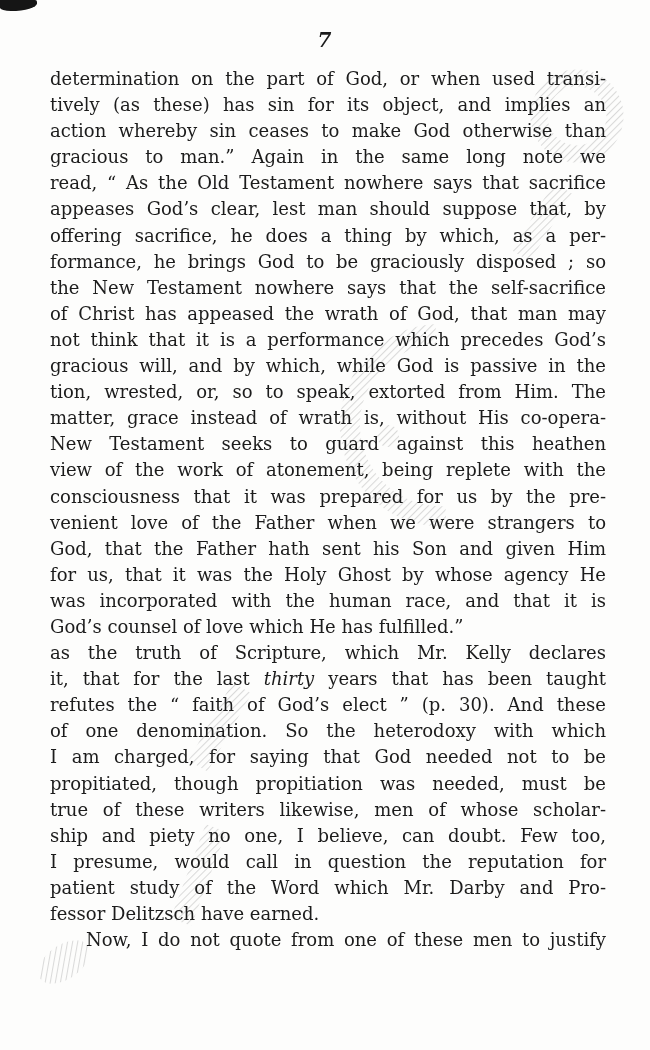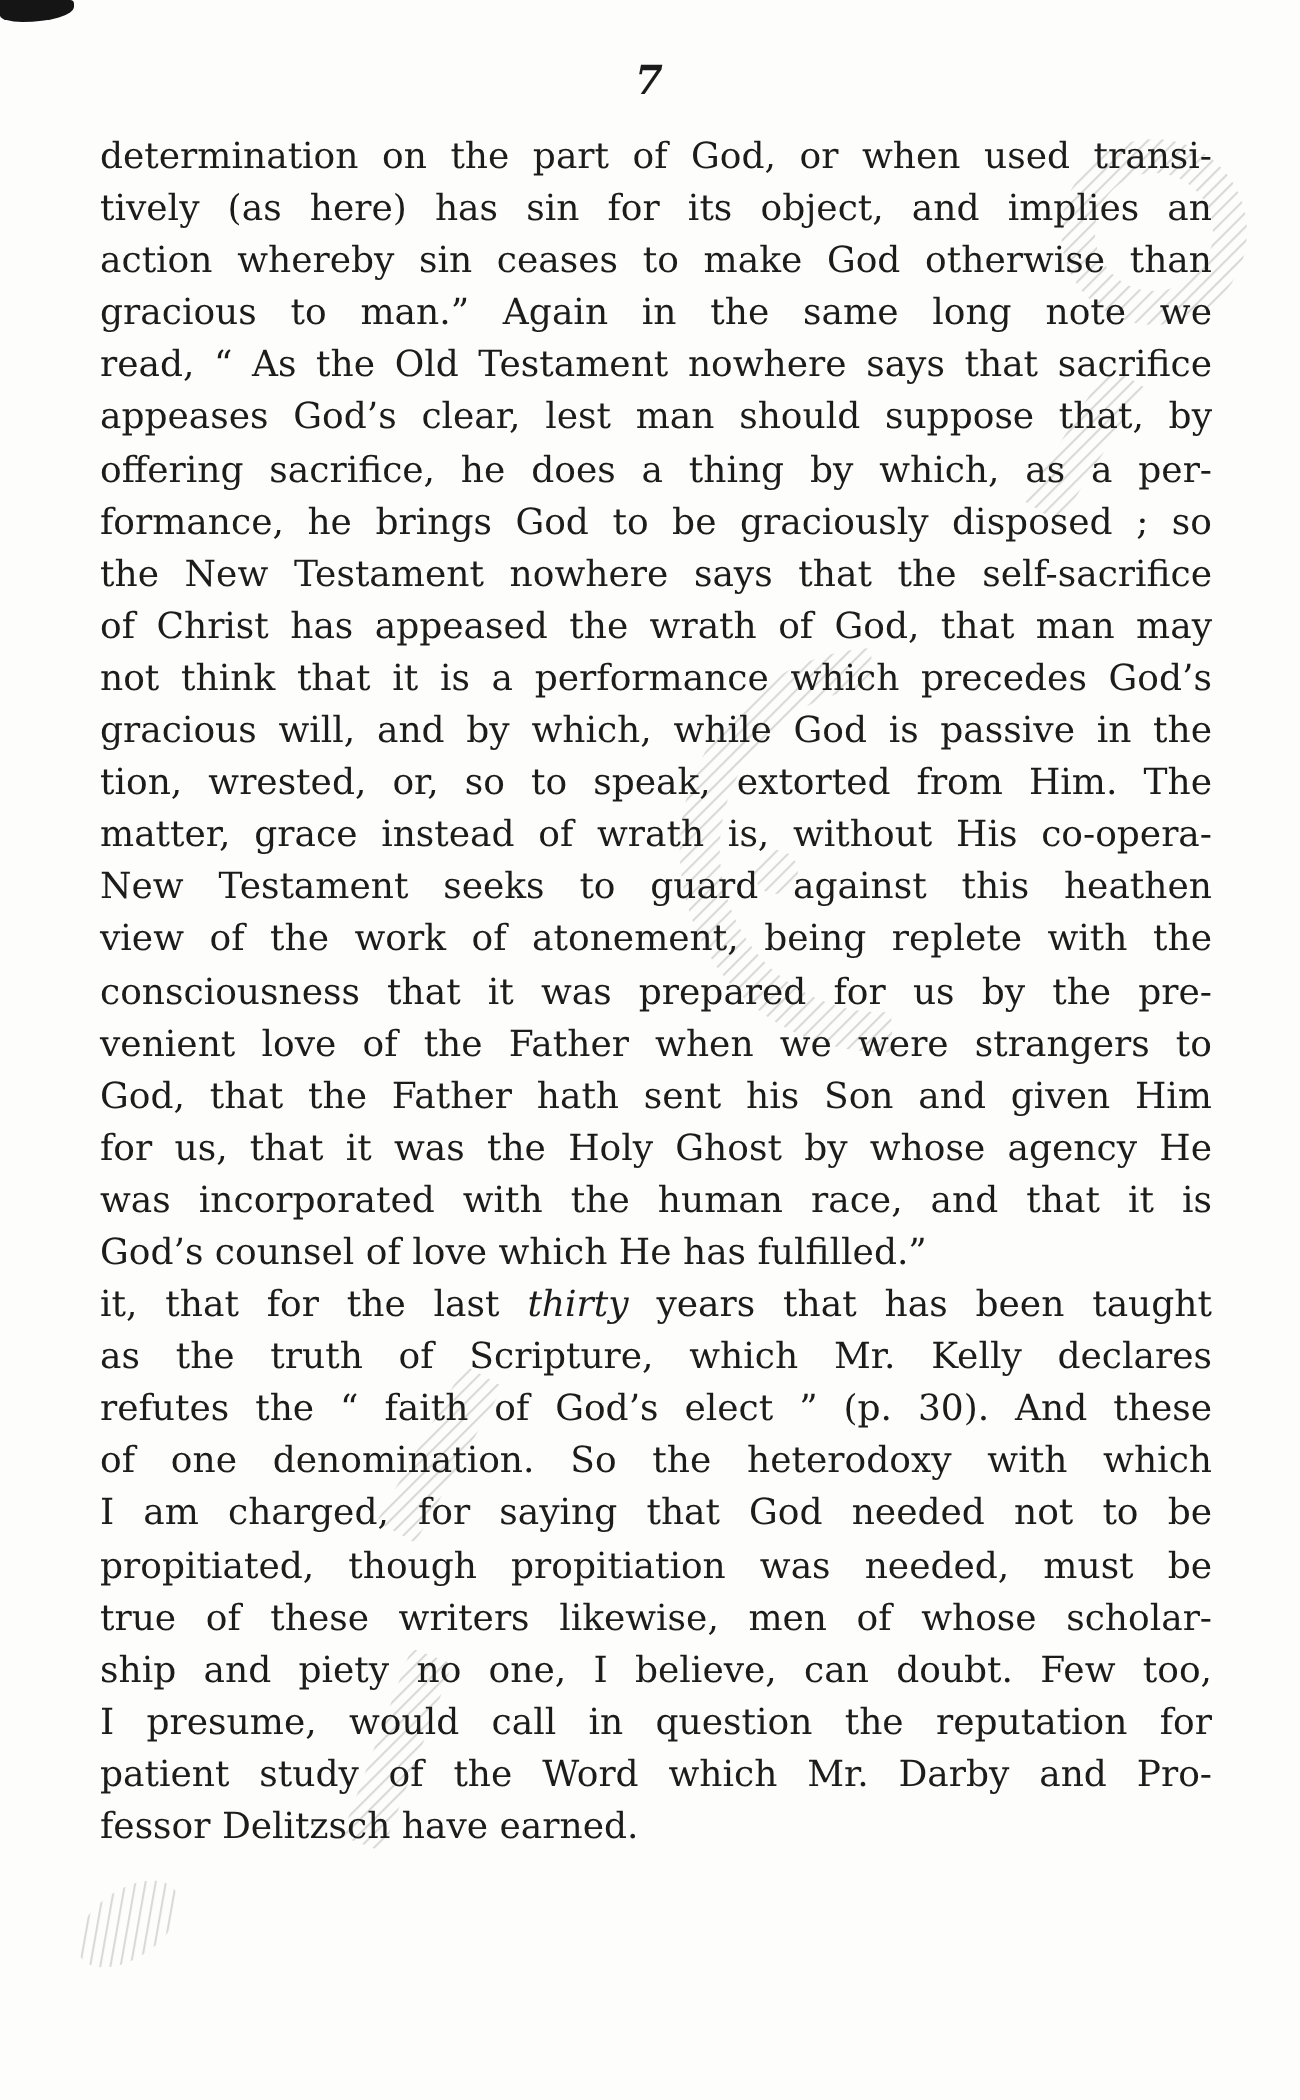--- a/index.html
+++ b/index.html
@@ -63,48 +63,49 @@
       <line x1="216" y1="828" x2="181" y2="922" stroke="url(#hatch)" stroke-width="22"></line>
       <ellipse cx="64" cy="962" rx="29" ry="17" transform="rotate(-35 64 962)" fill="url(#hatch)"></ellipse>
     </g>
   </svg>
 
   <div class="page-number">7</div>
 
   <div class="text-block">
     <div>
         <div class="line"><span>determination on the part of God, or when used transi-</span></div>
-        <div class="line"><span>tively (as here) has sin for its object, and implies an</span></div>
+        <div class="line"><span>tively (as these) has sin for its object, and implies an</span></div>
         <div class="line"><span>action whereby sin ceases to make God otherwise than</span></div>
         <div class="line"><span>gracious to man.”  Again in the same long note we</span></div>
         <div class="line"><span>read, “ As the Old Testament nowhere says that sacrifice</span></div>
         <div class="line"><span>appeases God’s clear, lest man should suppose that, by</span></div>
         <div class="line"><span>offering sacrifice, he does a thing by which, as a per-</span></div>
         <div class="line"><span>formance, he brings God to be graciously disposed ; so</span></div>
         <div class="line"><span>the New Testament nowhere says that the self-sacrifice</span></div>
         <div class="line"><span>of Christ has appeased the wrath of God, that man may</span></div>
         <div class="line"><span>not think that it is a performance which precedes God’s</span></div>
         <div class="line"><span>gracious will, and by which, while God is passive in the</span></div>
         <div class="line"><span>tion, wrested, or, so to speak, extorted from Him.  The</span></div>
         <div class="line"><span>matter, grace instead of wrath is, without His co-opera-</span></div>
         <div class="line"><span>New Testament seeks to guard against this heathen</span></div>
         <div class="line"><span>view of the work of atonement, being replete with the</span></div>
         <div class="line"><span>consciousness that it was prepared for us by the pre-</span></div>
         <div class="line"><span>venient love of the Father when we were strangers to</span></div>
         <div class="line"><span>God, that the Father hath sent his Son and given Him</span></div>
         <div class="line"><span>for us, that it was the Holy Ghost by whose agency He</span></div>
         <div class="line"><span>was incorporated with the human race, and that it is</span></div>
         <div class="line left"><span>God’s counsel of love which He has fulfilled.”</span></div>
+        <div class="line"><span>as the truth of Scripture, which Mr. Kelly declares</span></div>
         <div class="line"><span>it, that for the last </span><span class="it">thirty</span><span> years that has been taught</span></div>
-        <div class="line"><span>as the truth of Scripture, which Mr. Kelly declares</span></div>
         <div class="line"><span>refutes the “ faith of God’s elect ” (p. 30).  And these</span></div>
         <div class="line"><span>of one denomination.  So the heterodoxy with which</span></div>
         <div class="line"><span>I am charged, for saying that God needed not to be</span></div>
         <div class="line"><span>propitiated, though propitiation was needed, must be</span></div>
         <div class="line"><span>true of these writers likewise, men of whose scholar-</span></div>
         <div class="line"><span>ship and piety no one, I believe, can doubt.  Few too,</span></div>
         <div class="line"><span>I presume, would call in question the reputation for</span></div>
         <div class="line"><span>patient study of the Word which Mr. Darby and Pro-</span></div>
         <div class="line left"><span>fessor Delitzsch have earned.</span></div>
+        <div class="line indent"><span>Now, I do not quote from one of these men to justify</span></div>
       </div>
   </div>
 
 </div>
 
 </body></html>

